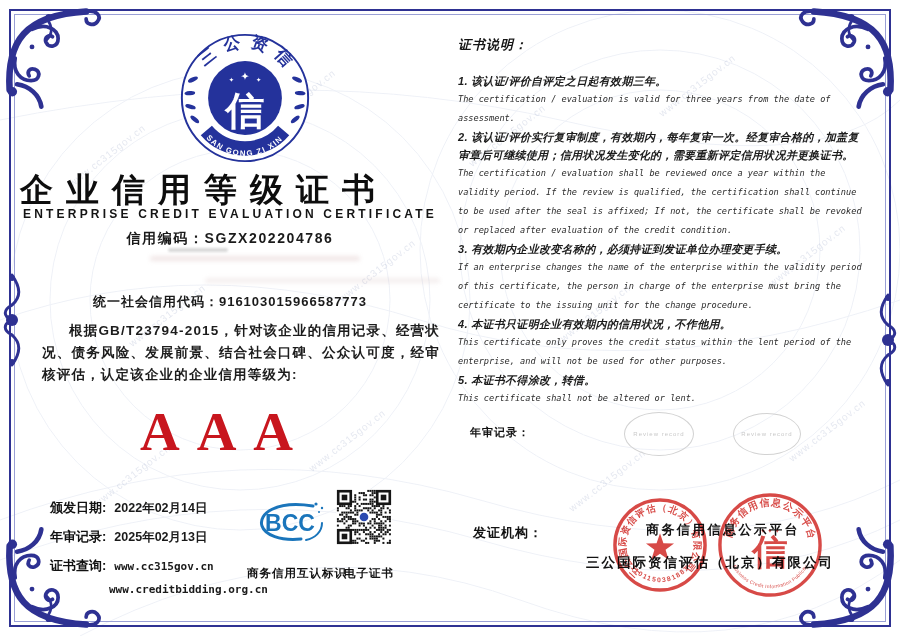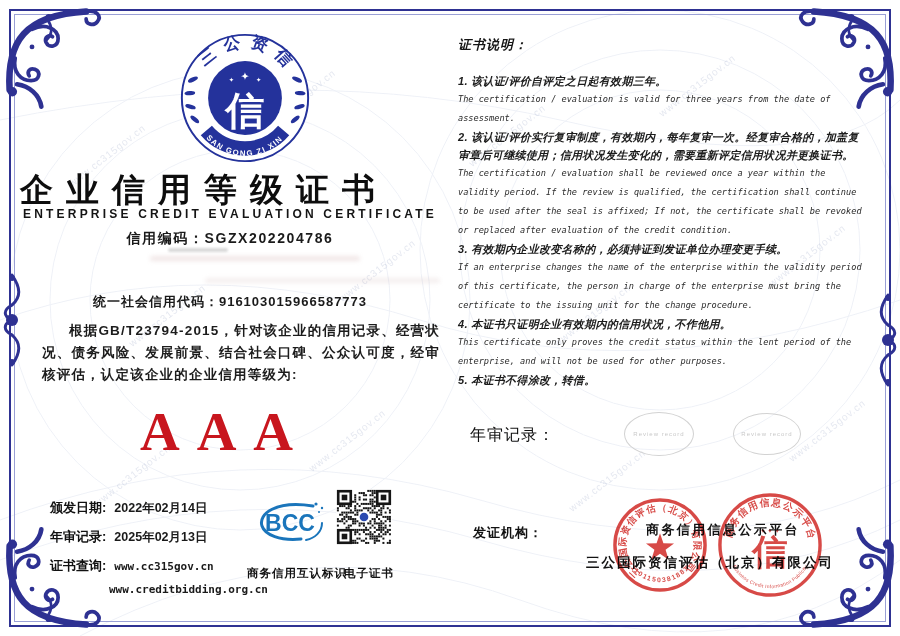--- a/index.html
+++ b/index.html
@@ -57,21 +57,21 @@
   .bcc{position:absolute;left:256px;top:497px;width:70px;height:50px;z-index:2;}
   .qr{position:absolute;left:336px;top:489px;width:56px;height:56px;z-index:2;}
   .mini-label{position:absolute;top:566px;z-index:2;font-size:11.5px;font-weight:700;color:#111;letter-spacing:1px;}
   .mini-label.bcc-l{left:247px}
   .mini-label.qr-l{left:344px}
   
   .instr{position:absolute;left:458px;top:36px;width:406px;z-index:2;font-style:italic;}
   .instr-head{font-size:13px;font-weight:700;letter-spacing:1px;color:#151515;margin-bottom:18px;}
   .instr-zh{font-size:11px;font-weight:700;color:#1c1c1c;line-height:18px;letter-spacing:.3px;}
   .instr-en{font-family:"DejaVu Sans Mono",monospace;font-size:8.6px;color:#2a2a2a;line-height:19px;}
-  .annual-label{position:absolute;left:470px;top:425px;z-index:2;font-size:16px;font-weight:400;letter-spacing:1px;}
+  .annual-label{position:absolute;left:470px;top:425px;z-index:2;font-size:11px;font-weight:700;letter-spacing:1px;}
   .stamp{position:absolute;z-index:2;border:1px solid #d2d2d2;border-radius:50%;
          display:flex;align-items:center;justify-content:center;background:transparent;}
   .stamp span{font-size:6px;letter-spacing:1px;color:#c9c9c9;}
   .stamp.st1{left:624px;top:412px;width:68px;height:42px;}
   .stamp.st2{left:733px;top:413px;width:66px;height:40px;}
   .issuer-label{position:absolute;left:473px;top:524px;z-index:2;font-size:13px;font-weight:700;letter-spacing:1px;}
   .issuer-line1{position:absolute;left:646px;top:521px;z-index:2;font-size:13px;font-weight:700;letter-spacing:2.4px;color:#131313;white-space:nowrap;}
   .issuer-line2{position:absolute;left:586px;top:554px;z-index:2;font-size:13.5px;font-weight:700;letter-spacing:2px;color:#131313;white-space:nowrap;}
   .seal{position:absolute;z-index:3;opacity:.88;mix-blend-mode:multiply;}
   .seal.s1{left:611px;top:496px;width:98px;height:98px;}
@@ -490,20 +490,21 @@
     <div class="instr-item">
       <div class="instr-zh">3. 有效期内企业改变名称的，必须持证到发证单位办理变更手续。</div>
       <div class="instr-en">If an enterprise changes the name of the enterprise within the validity period of this certificate, the person in charge of the enterprise must bring the certificate to the issuing unit for the change procedure.</div>
     </div>
     <div class="instr-item">
       <div class="instr-zh">4. 本证书只证明企业有效期内的信用状况，不作他用。</div>
       <div class="instr-en">This certificate only proves the credit status within the lent period of the enterprise, and will not be used for other purposes.</div>
     </div>
     <div class="instr-item">
       <div class="instr-zh">5. 本证书不得涂改，转借。</div>
+      <div class="instr-en">This certificate shall not be altered or lent.</div>
     </div>
   </div>
 
   <div class="annual-label">年审记录：</div>
   <div class="stamp st1">
       <span>Review record</span>
     </div>
   <div class="stamp st2">
       <span>Review record</span>
     </div>

